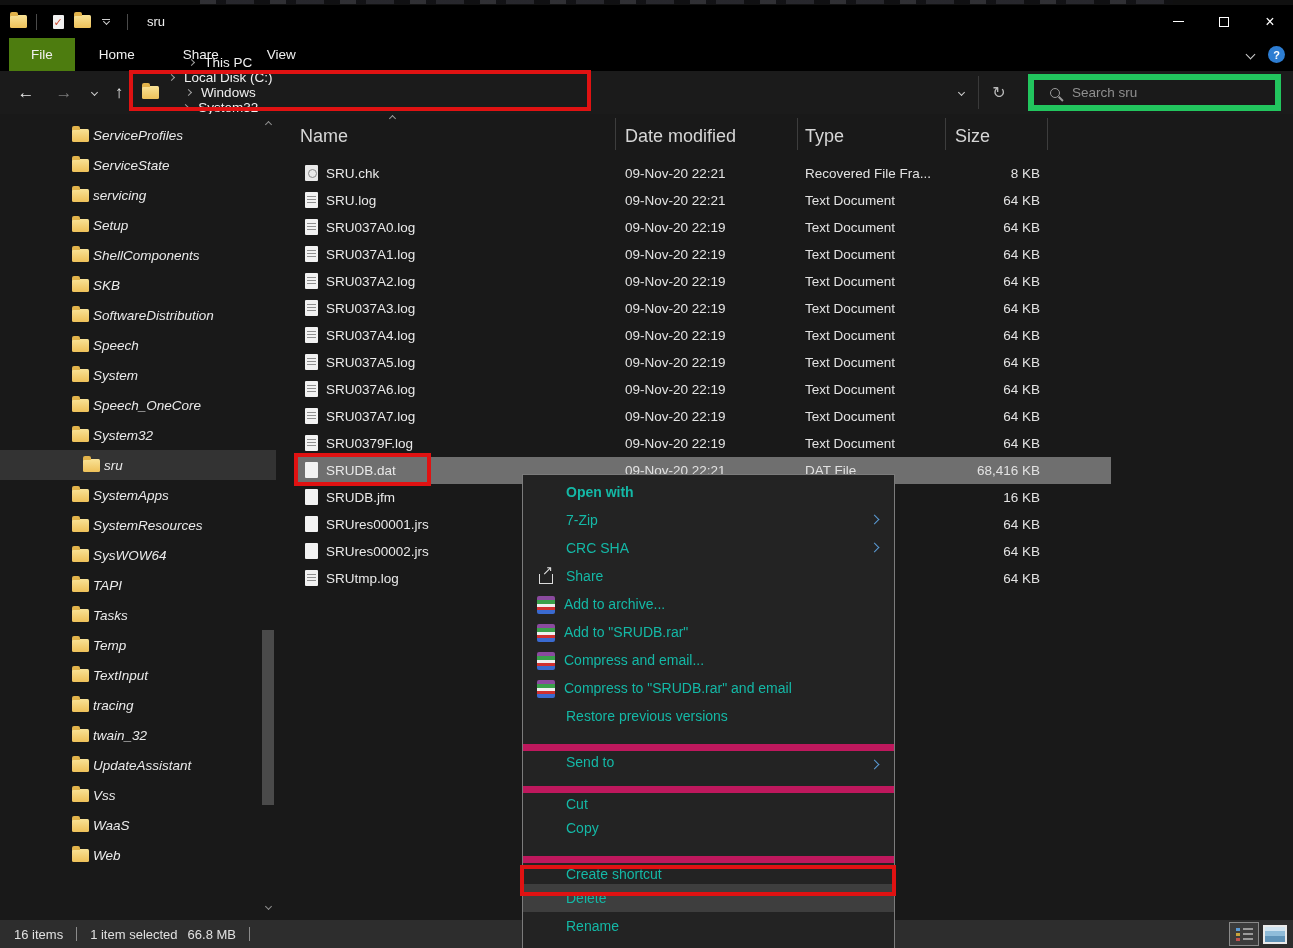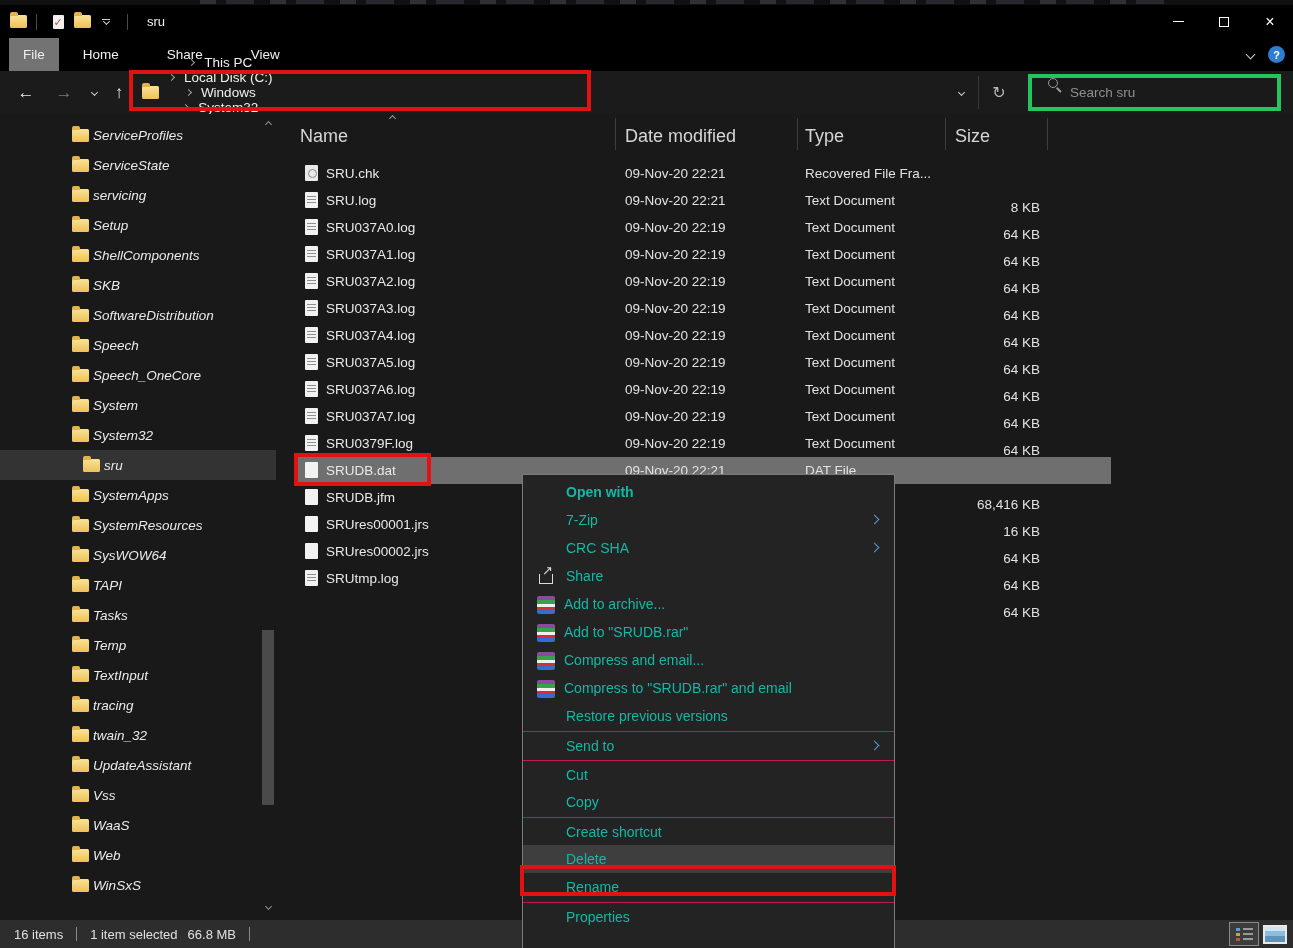--- a/index.html
+++ b/index.html
@@ -32,40 +32,40 @@
   #win-title { color:#f0f0f0; font-size:13px; margin-left:10px; }
   #win-controls { position:absolute; right:0; top:0; height:33px; display:flex; }
   .wc { width:46px; height:33px; display:flex; align-items:center; justify-content:center; color:#fff; }
   .wc .min { width:11px; height:1px; background:#fff; }
   .wc .max { width:10px; height:10px; border:1px solid #fff; }
   .wc.close { font-size:16px; line-height:1; }
 
   
   #tabsrow { position:absolute; left:0; top:38px; width:1293px; height:33px; background:#000; display:flex; align-items:stretch; }
   .rtab { padding:0 24px; display:flex; align-items:center; font-size:13.5px; color:#f0f0f0; }
-  .rtab.active { background:#737373; margin-left:9px; padding:0 14px; }
+  .rtab.active { background:#4d7c0f; margin-left:9px; padding:0 22px; }
   #ribbon-right { position:absolute; right:8px; top:0; height:33px; display:flex; align-items:center; gap:14px; }
   #help-btn { width:17px; height:17px; border-radius:50%; background:#2d7dd2; color:#fff; font-size:11px; font-weight:bold; display:flex; align-items:center; justify-content:center; }
 
   
   #toolbar { position:absolute; left:0; top:71px; width:1293px; height:43px; background:#1b1b1b; }
   .nav-ic { position:absolute; top:0; height:43px; display:flex; align-items:center; justify-content:center; color:#e8e8e8; font-size:17px; }
   #nav-back { left:12px; width:28px; }
   #nav-fwd  { left:50px; width:28px; color:#7a7a7a; }
   #nav-recent { left:84px; width:20px; }
   #nav-up { left:106px; width:26px; }
   #addressbar { position:absolute; left:134px; top:3px; width:884px; height:37px; display:flex; align-items:center; }
   #addressbar .folder { margin-left:8px; }
   .crumb-group { display:flex; align-items:center; }
   .crumb-sep { margin:0 10px; border-color:#a0a0a0; }
   .crumb { color:#efefef; font-size:13.5px; white-space:nowrap; }
   #addr-drop { position:absolute; left:946px; top:0; width:30px; height:43px; display:flex; align-items:center; justify-content:center; }
   .vsep { position:absolute; top:5px; height:33px; width:1px; background:#3a3a3a; }
   #addr-refresh { position:absolute; left:982px; top:0; width:34px; height:43px; display:flex; align-items:center; justify-content:center; color:#b8b8b8; font-size:16px; }
-  #searchbox { position:absolute; left:1028px; top:3px; width:253px; height:37px; border:4px solid #22c55e; background:#1a1a1a; display:flex; }
+  #searchbox { position:absolute; left:1028px; top:3px; width:253px; height:37px; border:6px solid #22c55e; background:#1a1a1a; display:flex; align-items:center; }
   .mag { width:10px; height:10px; border:1.5px solid #9a9a9a; border-radius:50%; position:relative; margin:0 12px 0 16px; flex:none; }
   .mag::after { content:""; position:absolute; width:6px; height:1.5px; background:#9a9a9a; transform:rotate(45deg); right:-5px; bottom:-3px; }
   #searchbox input { background:transparent; border:none; outline:none; color:#c8c8c8; font-size:13.5px; width:180px; font-family:inherit; }
   #searchbox input::placeholder { color:#8f8f8f; opacity:1; }
 
   
   #sidebar { position:absolute; left:0; top:114px; width:276px; height:806px; background:#191919; overflow:hidden; }
   #tree { position:absolute; left:0; top:6px; width:276px; }
   .tree-item { height:30px; display:flex; align-items:center; padding-left:72px; font-size:13.5px; color:#eaeaea; white-space:nowrap; }
   .tree-item .tree-label { margin-left:4px;font-style:italic; }
@@ -87,39 +87,39 @@
   .file-row.selected::before { content:""; position:absolute; left:18px; top:0; width:817px; height:27px; background:#6f6f6f; }
   .file-row > * { position:absolute; top:0; height:27px; display:flex; align-items:center; }
   .fi { left:29px; top:5px !important; width:13px; height:16px; background:#f2f2f2; border-radius:1px; position:absolute; }
   .fi.txt::after { content:""; position:absolute; left:2px; right:2px; top:4px; bottom:3px;
     background:repeating-linear-gradient(180deg,#8f8f8f 0 1px,transparent 1px 3px); }
   .fi.chk { background:#e9e9e9; }
   .fi.chk::after { content:""; position:absolute; left:3px; top:4px; width:7px; height:7px; border:1.5px solid #8a8a8a; border-radius:50%; }
   .cell.name { left:50px; }
   .cell.date { left:349px; color:#e2e2e2; }
   .cell.type { left:529px; color:#e2e2e2; }
-  .cell.size { left:620px; width:144px; justify-content:flex-end; color:#e2e2e2;margin-top:34px; }
+  .cell.size { left:620px; width:144px; justify-content:flex-end; color:#e2e2e2; }
 
   
   #statusbar { position:absolute; left:0; top:920px; width:1293px; height:28px; background:#2d2d2d; display:flex; align-items:center; font-size:13px; color:#e0e0e0; }
   #statusbar .sb-sep { width:1px; height:14px; background:#8a8a8a; margin:0 13px; }
   #status-items { margin-left:14px; }
   #status-size { margin-left:10px; }
   #view-toggles { position:absolute; right:6px; top:1px; height:26px; display:flex; align-items:center; gap:4px; }
   #vt-details { width:30px; height:24px; border:1px solid #8a8a8a; background:#3c3c3c; position:relative; }
   #vt-details::before { content:""; position:absolute; left:6px; top:5px; width:4px; height:13px;
     background:linear-gradient(180deg,#5b9bd5 0 3px,transparent 3px 5px,#c8a43c 5px 8px,transparent 8px 10px,#c0504d 10px 13px); }
   #vt-details::after { content:""; position:absolute; left:13px; top:5px; width:10px; height:13px;
     background:repeating-linear-gradient(180deg,#9a9a9a 0 1.5px,transparent 1.5px 5px); }
   #vt-thumb { width:24px; height:19px; border:2px solid #e9e9e9; background:linear-gradient(180deg,#cfe3f0 0 4px,#8fbcd9 4px 9px,#5f93b8 9px 15px); }
 
   
   #context-menu { position:absolute; left:522px; top:474px; width:373px; height:500px; background:#232323; border:1px solid #7b7b7b; padding-top:3px; z-index:20; }
   .menu-item { position:relative; height:28px; display:flex; align-items:center; padding:0 14px; font-size:14px; color:#14b8a6; }
-  .menu-item.sep { margin-top:1px; border-top:1px solid #be185d; }
+  .menu-item.sep { margin-top:14px; border-top:7px solid #be185d; }
   .menu-item.bold .mi-label { font-weight:bold; }
   .menu-item.hover { background:#3e3e3e; }
   .mi-icon { width:20px; height:20px; margin-right:9px; flex:none; position:relative; }
   .mi-icon.rar { background:linear-gradient(180deg,#8a4a9e 0 4px,#3aa04a 4px 8px,#f0f0f0 8px 11px,#d03030 11px 14px,#3a6ad0 14px 18px); width:18px; height:18px; margin-top:2px; border-radius:2px; }
   .mi-icon.share::before { content:""; position:absolute; left:2px; top:8px; width:12px; height:9px; border:1.6px solid #dcdcdc; border-top:none; }
   .mi-icon.share::after { content:"↗"; position:absolute; left:5px; top:-3px; color:#dcdcdc; font-size:13px; }
   .mi-chevron { display:none; position:absolute; right:16px; top:10px; width:7px; height:7px; border-right:1.7px solid #5b9bd5; border-bottom:1.7px solid #5b9bd5; transform:rotate(-45deg); }
   .mi-chevron.chevron { display:block; }
 
   
@@ -266,30 +266,30 @@
           <span class="tree-label">SoftwareDistribution</span>
         </div>
 
         <div class="tree-item">
           <span class="folder"></span>
           <span class="tree-label">Speech</span>
         </div>
 
         <div class="tree-item">
           <span class="folder"></span>
+          <span class="tree-label">System</span>
+        </div>
+
+        <div class="tree-item">
+          <span class="folder"></span>
           <span class="tree-label">Speech_OneCore</span>
         </div>
 
         <div class="tree-item">
           <span class="folder"></span>
-          <span class="tree-label">System</span>
-        </div>
-
-        <div class="tree-item">
-          <span class="folder"></span>
           <span class="tree-label">System32</span>
         </div>
 
         <div class="tree-item selected child">
           <span class="folder"></span>
           <span class="tree-label">sru</span>
         </div>
 
         <div class="tree-item">
           <span class="folder"></span>
@@ -349,24 +349,20 @@
         <div class="tree-item">
           <span class="folder"></span>
           <span class="tree-label">WaaS</span>
         </div>
 
         <div class="tree-item">
           <span class="folder"></span>
           <span class="tree-label">Web</span>
         </div>
 
-        <div class="tree-item">
-          <span class="folder"></span>
-          <span class="tree-label">WinSxS</span>
-        </div>
       </div>
     <span id="side-scroll-up" class="chv up sm scr-chv"></span>
     <div id="side-thumb"></div>
     <span id="side-scroll-dn" class="chv down sm scr-chv"></span>
   </div>
 
   <div id="filelist">
     <div id="list-header">
       <span id="sort-chev" class="chv up sm"></span>
       <span class="hcell" style="left:24px;">Name</span>

